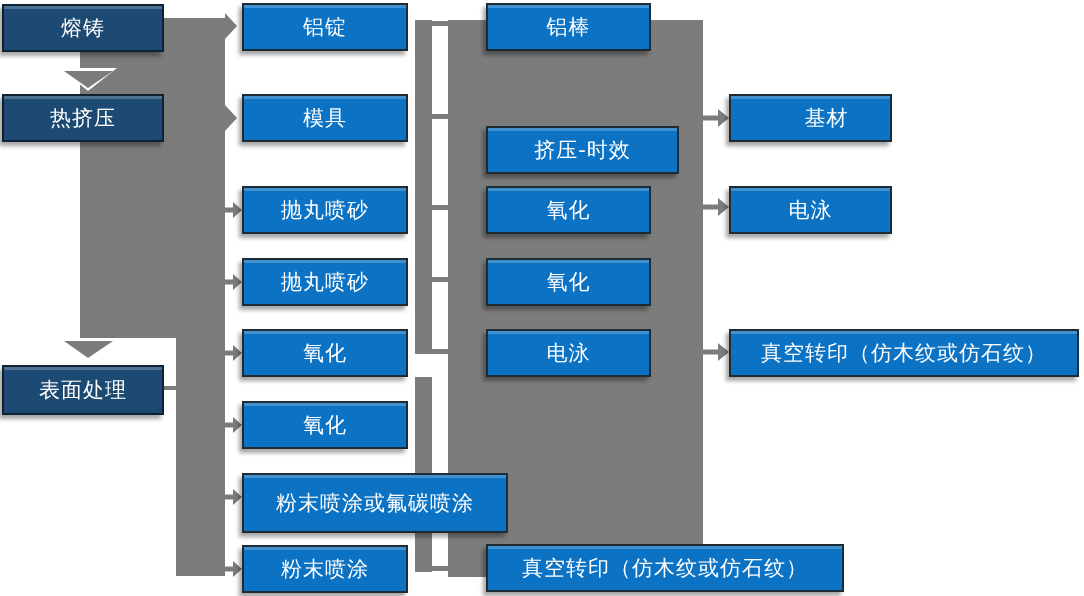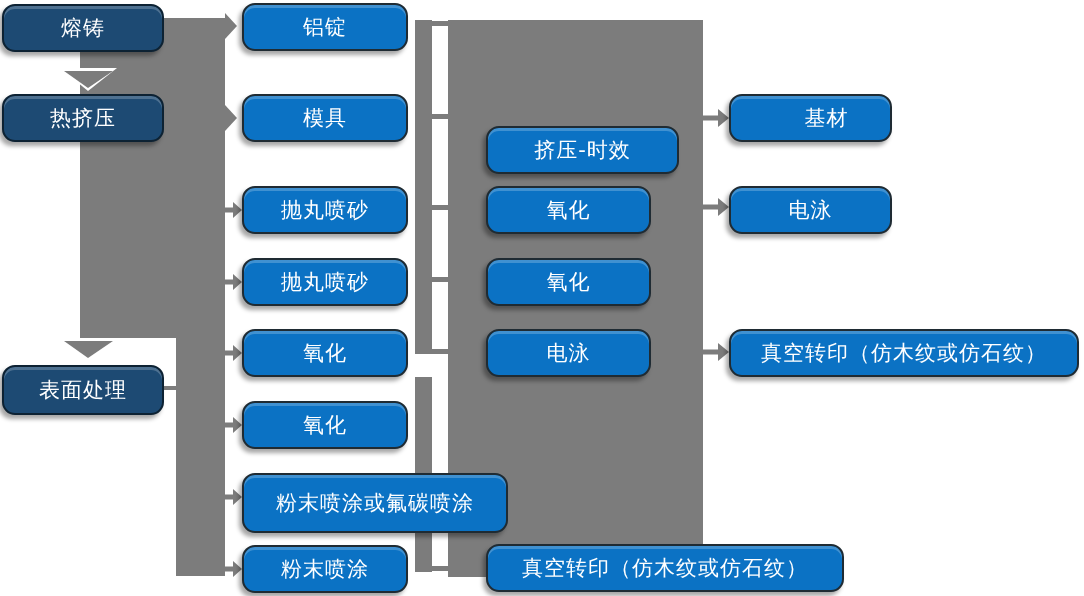--- a/index.html
+++ b/index.html
@@ -15,21 +15,21 @@
     overflow:hidden;font-family:"DejaVu Sans","Liberation Sans",sans-serif;
   }
   #connector-layer{position:absolute;left:0;top:0;z-index:0;}
   .gray{fill:var(--connector-gray);}
   .whitefill{fill:#ffffff;}
   .node{
     position:absolute;z-index:1;box-sizing:border-box;
     display:flex;align-items:center;justify-content:center;
     background:var(--primary-blue);
     border:2px solid var(--box-border);
-    border-radius:13px;
+    border-radius:0;
     color:var(--text-white);
     font-size:21px;font-weight:500;letter-spacing:1px;white-space:nowrap;
     box-shadow:-3px 4px 4px rgba(0,0,0,0.35), inset 0 3px 0 rgba(255,255,255,0.22);
   }
   .node.dark{background:var(--dark-blue);border-color:#0d2233;}
 </style>
 </head>
 <body>
 
 <div id="canvas">
@@ -95,20 +95,21 @@
 
   <div class="node" style="left:242px;top:3px;width:166px;height:48px;">铝锭</div>
   <div class="node" style="left:242px;top:94px;width:166px;height:48px;">模具</div>
   <div class="node" style="left:242px;top:186px;width:166px;height:48px;">抛丸喷砂</div>
   <div class="node" style="left:242px;top:258px;width:166px;height:48px;">抛丸喷砂</div>
   <div class="node" style="left:242px;top:329px;width:166px;height:48px;">氧化</div>
   <div class="node" style="left:242px;top:401px;width:166px;height:48px;">氧化</div>
   <div class="node" style="left:242px;top:473px;width:266px;height:60px;">粉末喷涂或氟碳喷涂</div>
   <div class="node" style="left:242px;top:545px;width:166px;height:48px;">粉末喷涂</div>
 
+  <div class="node" style="left:486px;top:3px;width:165px;height:48px;">铝棒</div>
   <div class="node" style="left:486px;top:94px;width:193px;height:48px;margin-top:32px;">挤压-时效</div>
   <div class="node" style="left:486px;top:186px;width:165px;height:48px;">氧化</div>
   <div class="node" style="left:486px;top:258px;width:165px;height:48px;">氧化</div>
   <div class="node" style="left:486px;top:329px;width:165px;height:48px;">电泳</div>
   <div class="node" style="left:486px;top:544px;width:358px;height:48px;">真空转印（仿木纹或仿石纹）</div>
 
   <div class="node" style="left:729px;top:94px;width:163px;height:48px;padding-left:32px;">基材</div>
   <div class="node" style="left:729px;top:186px;width:163px;height:48px;">电泳</div>
   <div class="node" style="left:729px;top:329px;width:350px;height:48px;">真空转印（仿木纹或仿石纹）</div>
 

